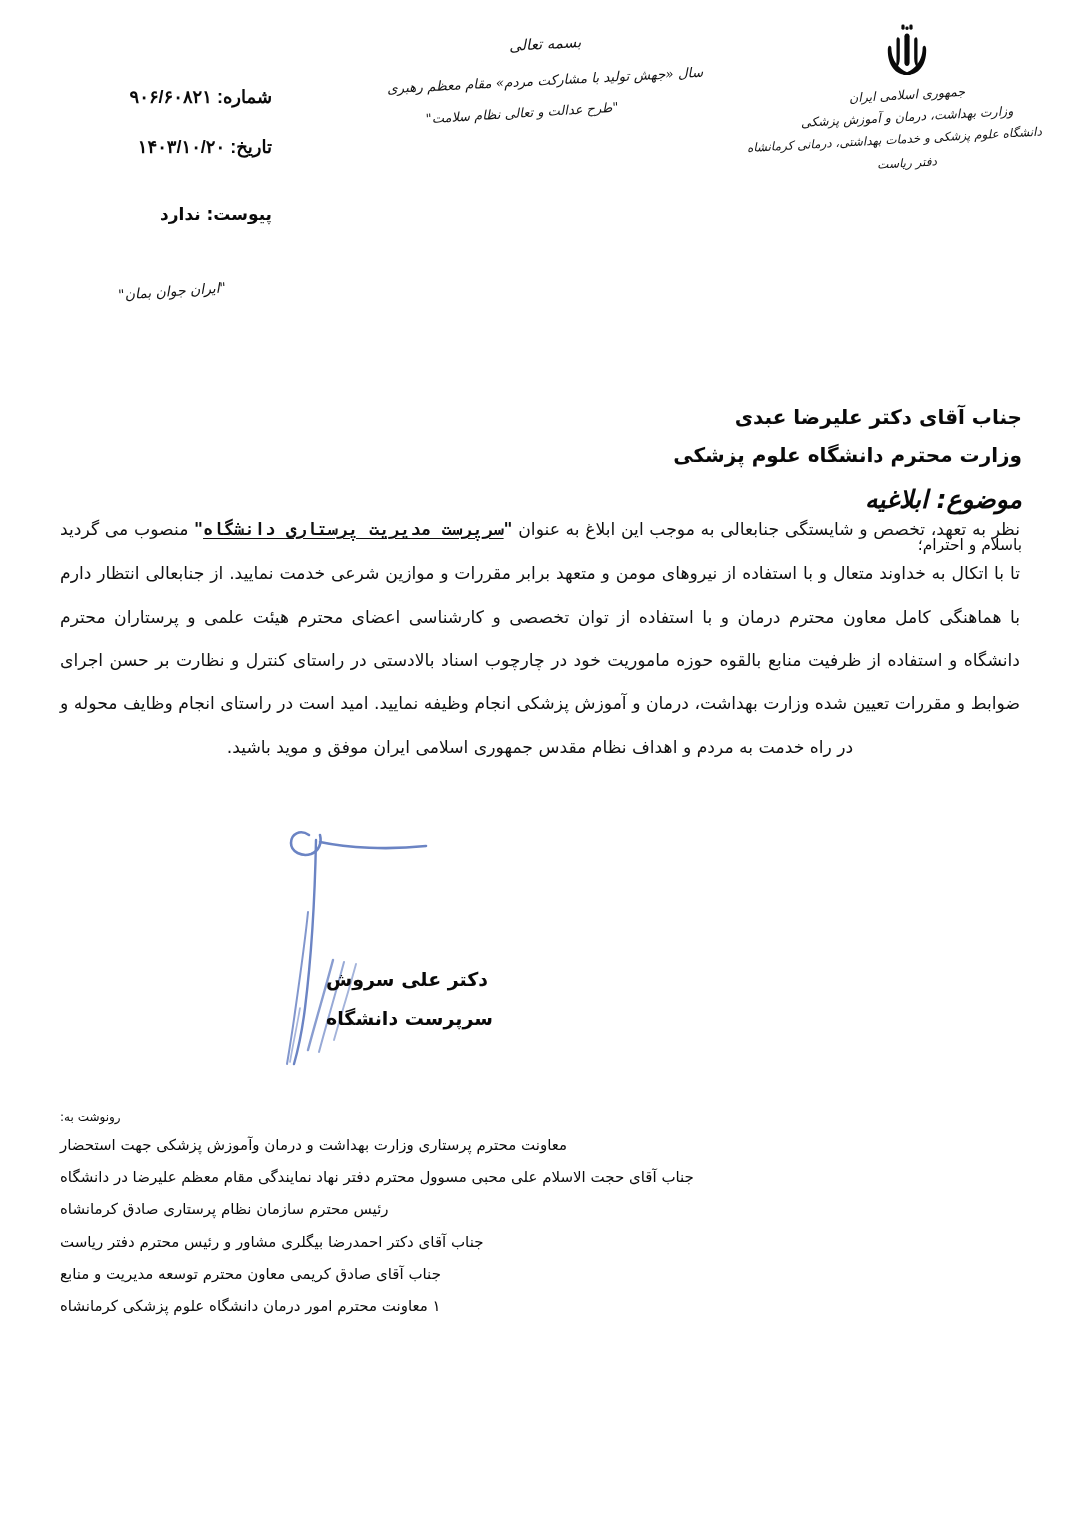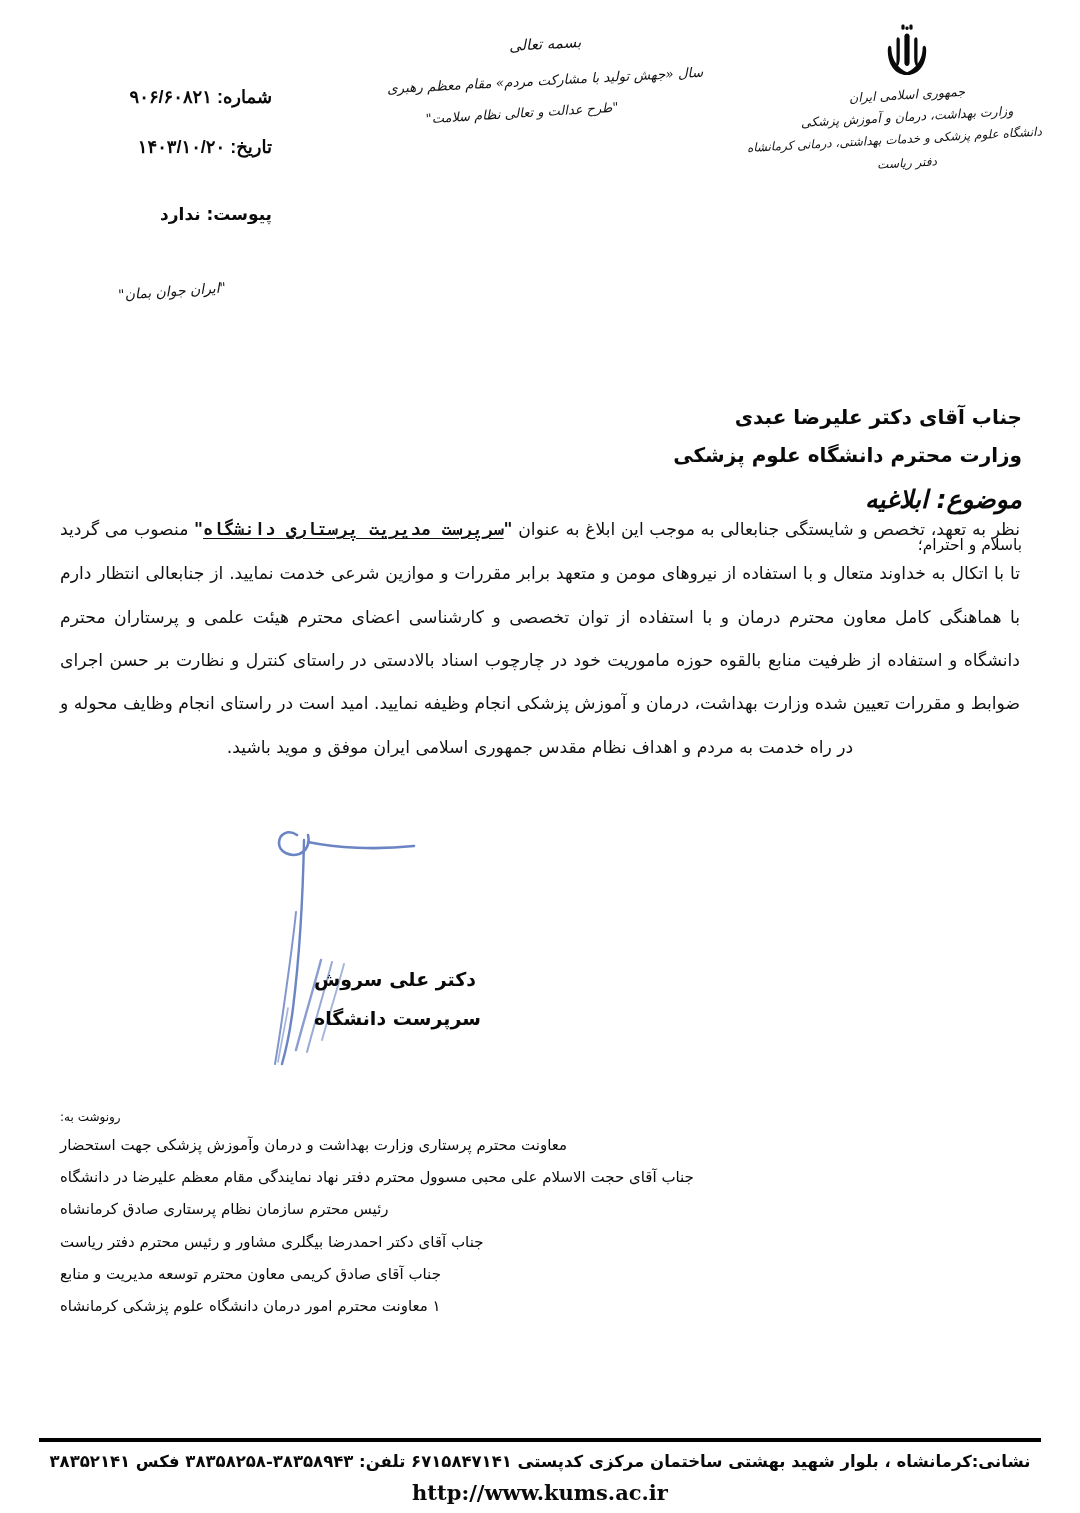--- a/index.html
+++ b/index.html
@@ -91,21 +91,21 @@
   }
   .body-text .emph{
     font-weight:bold;
     text-decoration:underline;
     text-underline-offset:3px;
     font-family:Liberation Mono, monospace;
   }
   .body-text .q{font-weight:bold;}
 
   
-  .sign-wrap{position:absolute;left:4px;top:800px;width:640px;height:290px;}
+  .sign-wrap{position:absolute;left:16px;top:800px;width:640px;height:290px;}
   .sig-svg{position:absolute;left:262px;top:12px;}
   .sig-name{
     position:absolute;left:310px;top:160px;width:300px;
     text-align:left;direction:rtl;
     font-size:19px;font-weight:bold;line-height:2.05;
     color:#0a0a0a;
   }
 
   
   .cc{
@@ -211,19 +211,14 @@
   <div class="cc">
     <div class="cc-title">رونوشت به:</div>
     <div class="cc-item">معاونت محترم پرستاری وزارت بهداشت و درمان وآموزش پزشکی جهت استحضار</div>
     <div class="cc-item">جناب آقای حجت الاسلام علی محبی مسوول محترم دفتر نهاد نمایندگی مقام معظم علیرضا در دانشگاه</div>
     <div class="cc-item">رئیس محترم سازمان نظام پرستاری صادق کرمانشاه</div>
     <div class="cc-item">جناب آقای دکتر احمدرضا بیگلری مشاور و رئیس محترم دفتر ریاست</div>
     <div class="cc-item">جناب آقای صادق کریمی معاون محترم توسعه مدیریت و منابع</div>
     <div class="cc-item">۱ معاونت محترم امور درمان دانشگاه علوم پزشکی کرمانشاه</div>
   </div>
 
-  <div class="footer">
-    <div class="footer-rule"></div>
-    <div class="footer-addr">نشانی:کرمانشاه ، بلوار شهید بهشتی  ساختمان مرکزی کدپستی ۶۷۱۵۸۴۷۱۴۱ تلفن: ۳۸۳۵۸۹۴۳-۳۸۳۵۸۲۵۸ فکس   ۳۸۳۵۲۱۴۱</div>
-    <div class="footer-url">http://www.kums.ac.ir</div>
-  </div>
 
 </div>
 
 </body></html>

